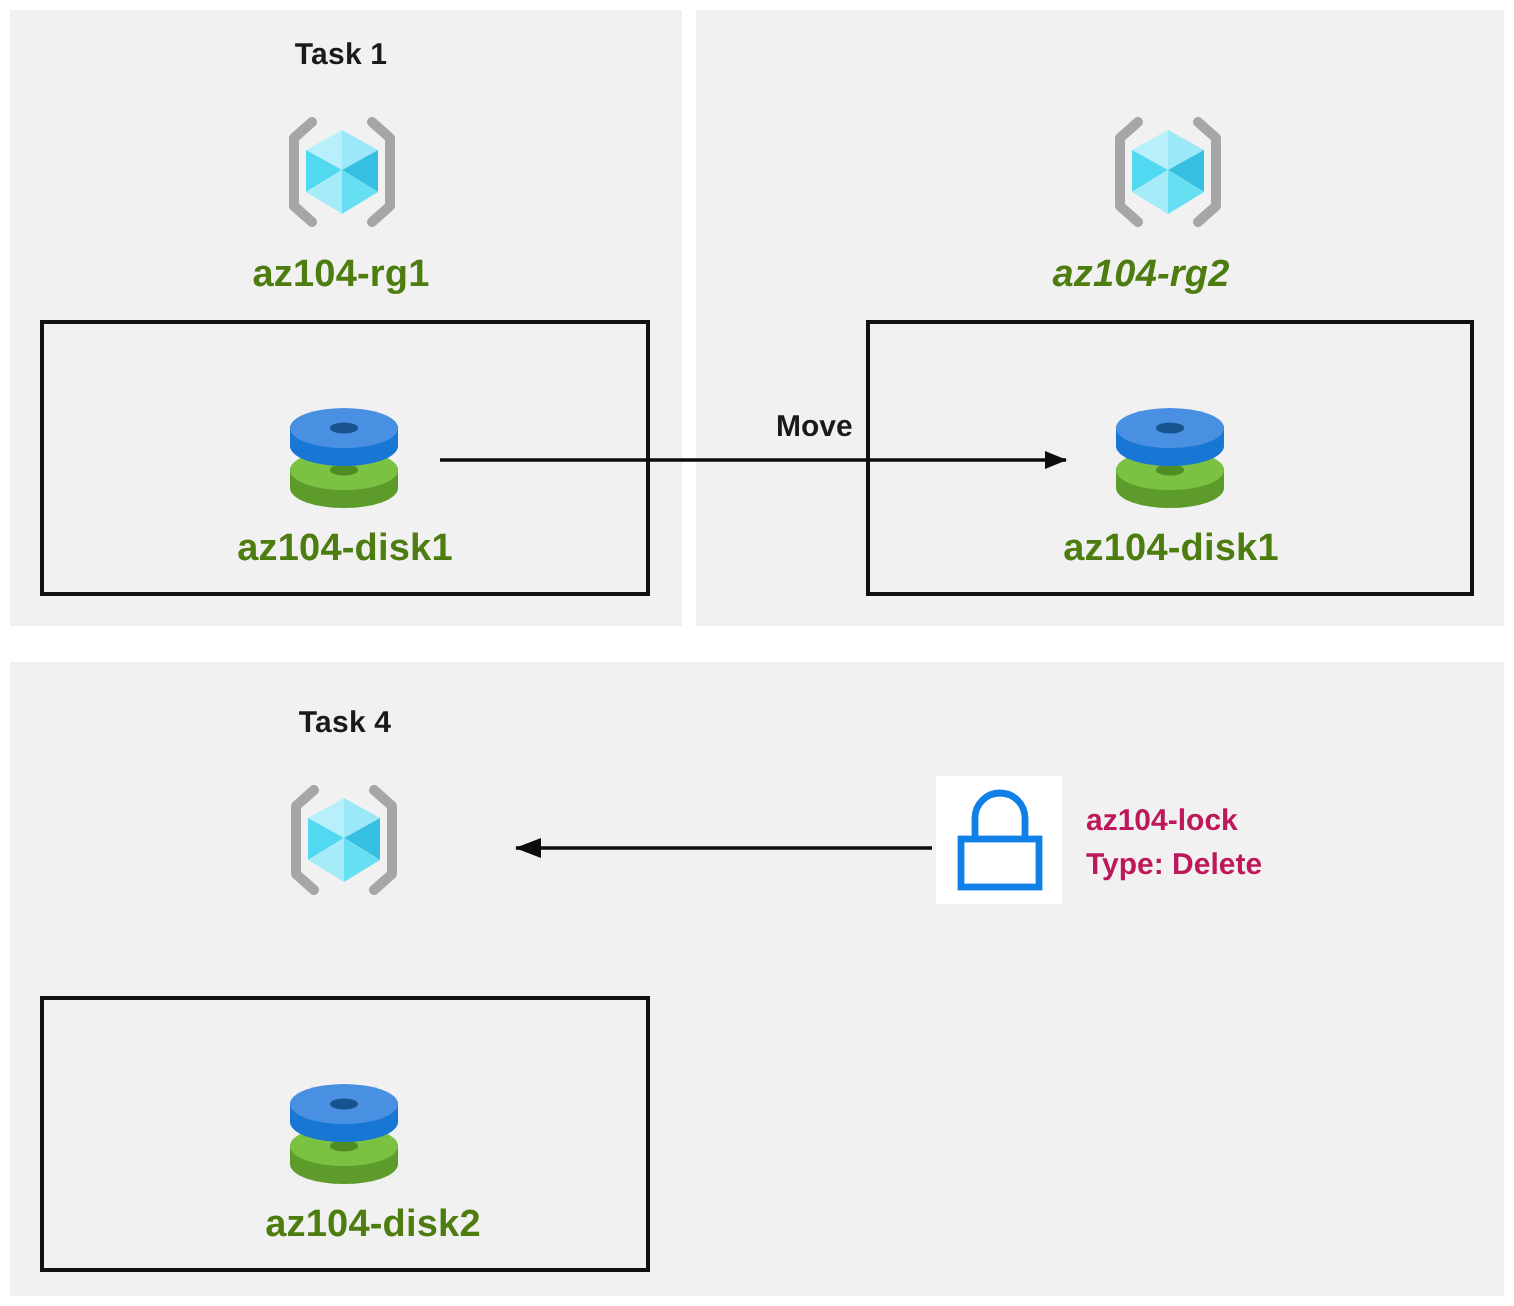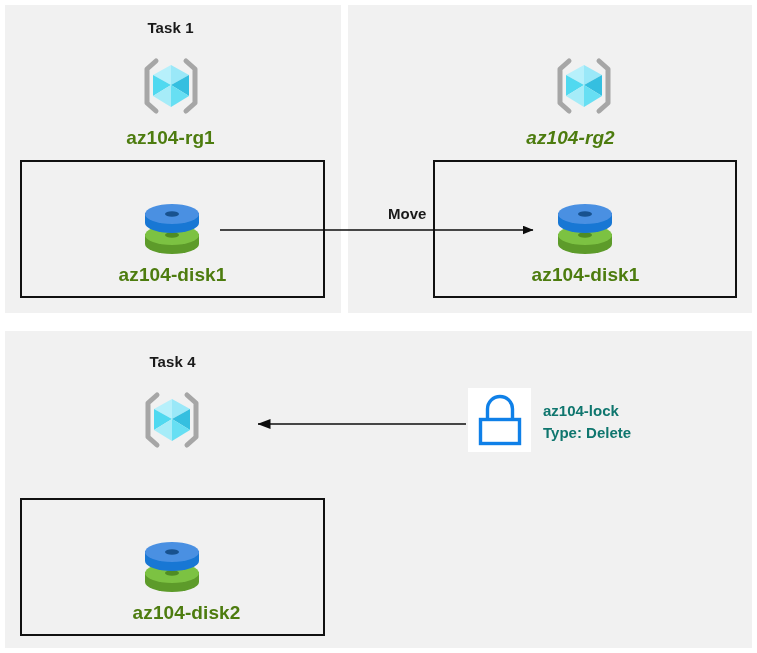--- a/index.html
+++ b/index.html
@@ -64,21 +64,21 @@
     position: absolute;
     font-size: 15px;
     font-weight: bold;
     color: #1a1a1a;
     white-space: nowrap;
   }
   .lock-label {
     position: absolute;
     font-size: 15px;
     font-weight: bold;
-    color: #0f766e;
+    color: #be185d;
     white-space: nowrap;
     line-height: 22px;
     text-align: center;
   }
 
   
   .icon {
     position: absolute;
     display: block;
   }

